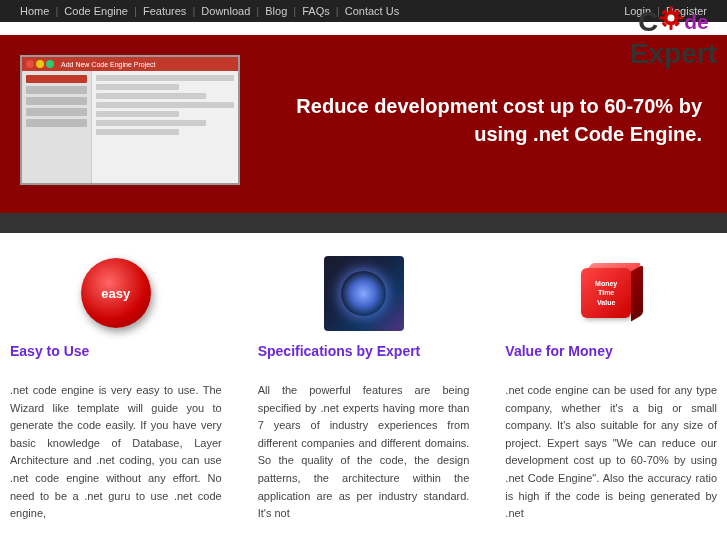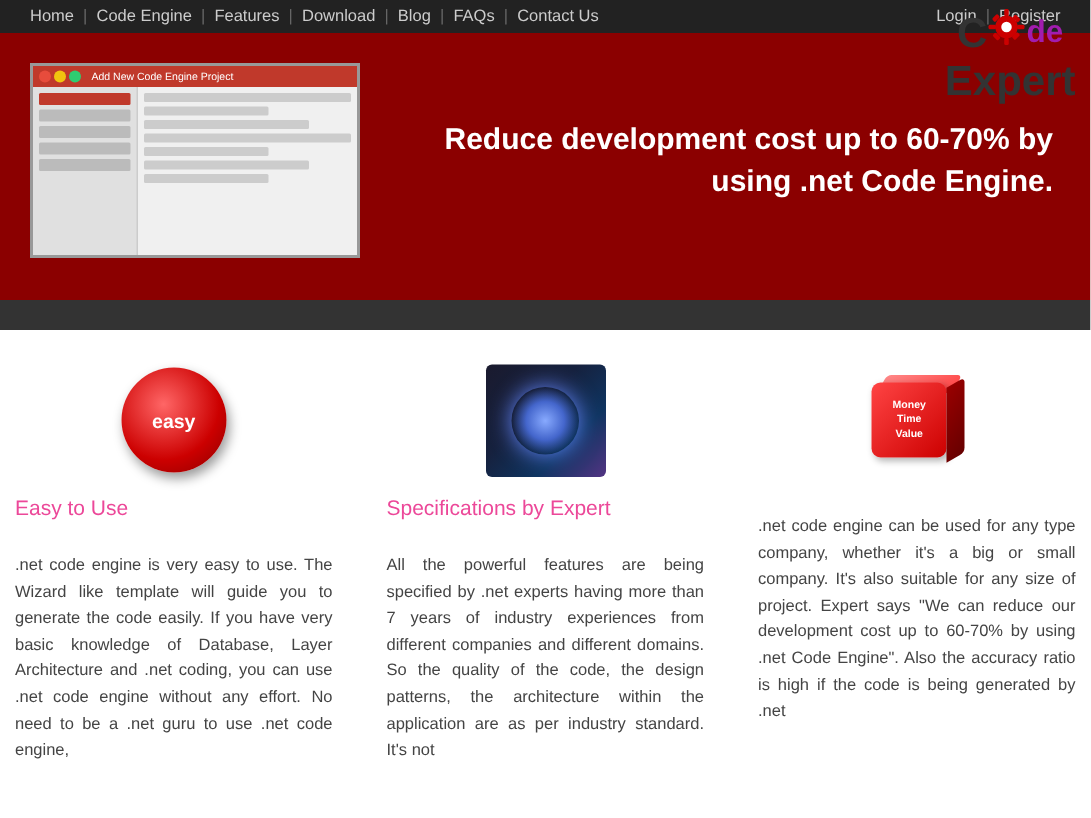--- a/index.html
+++ b/index.html
@@ -21,20 +21,21 @@
     }
     #nav-left span, #nav-right span { color: #666; margin: 0 3px; }
 
     
     #hero {
       background: #8b0000;
       display: flex;
       align-items: center;
       min-height: 160px;
       padding: 20px 10px;
+      margin-top: 13px;
     }
     #hero-screenshot {
       width: 220px;
       min-width: 220px;
       height: 130px;
       background: #c0c0c0;
       border: 2px solid #999;
       margin-left: 10px;
       position: relative;
       overflow: hidden;
@@ -208,22 +209,22 @@
       background: linear-gradient(135deg, #990000, #660000);
       position: absolute;
       top: 10px;
       right: 3px;
       transform: skewY(-30deg);
       border-radius: 0 3px 3px 0;
     }
 
     .col-title {
       font-size: 14px;
-      font-weight: normal;
-      color: #ec4899;
+      font-weight: bold;
+      color: #6d28d9;
       margin-bottom: 8px;
     }
     .col-text {
       line-height: 1.6;
       color: #444;
       margin-top: 23px;
     }
 
     #top-section {
       position: relative;
@@ -350,16 +351,17 @@
   <div class="content-col">
     <div class="col-icon">
       <div class="dice-icon">
         <div class="dice-top"></div>
         <div class="dice-face">
           <div class="dice-text">Money<br>Time<br>Value</div>
         </div>
         <div class="dice-side"></div>
       </div>
     </div>
+    <div class="col-title">Value for Money</div>
     <div class="col-text">.net code engine can be used for any type company, whether it's a big or small company. It's also suitable for any size of project. Expert says "We can reduce our development cost up to 60-70% by using .net Code Engine". Also the accuracy ratio is high if the code is being generated by .net</div>
   </div>
 
 </div>
 
 </body></html>

